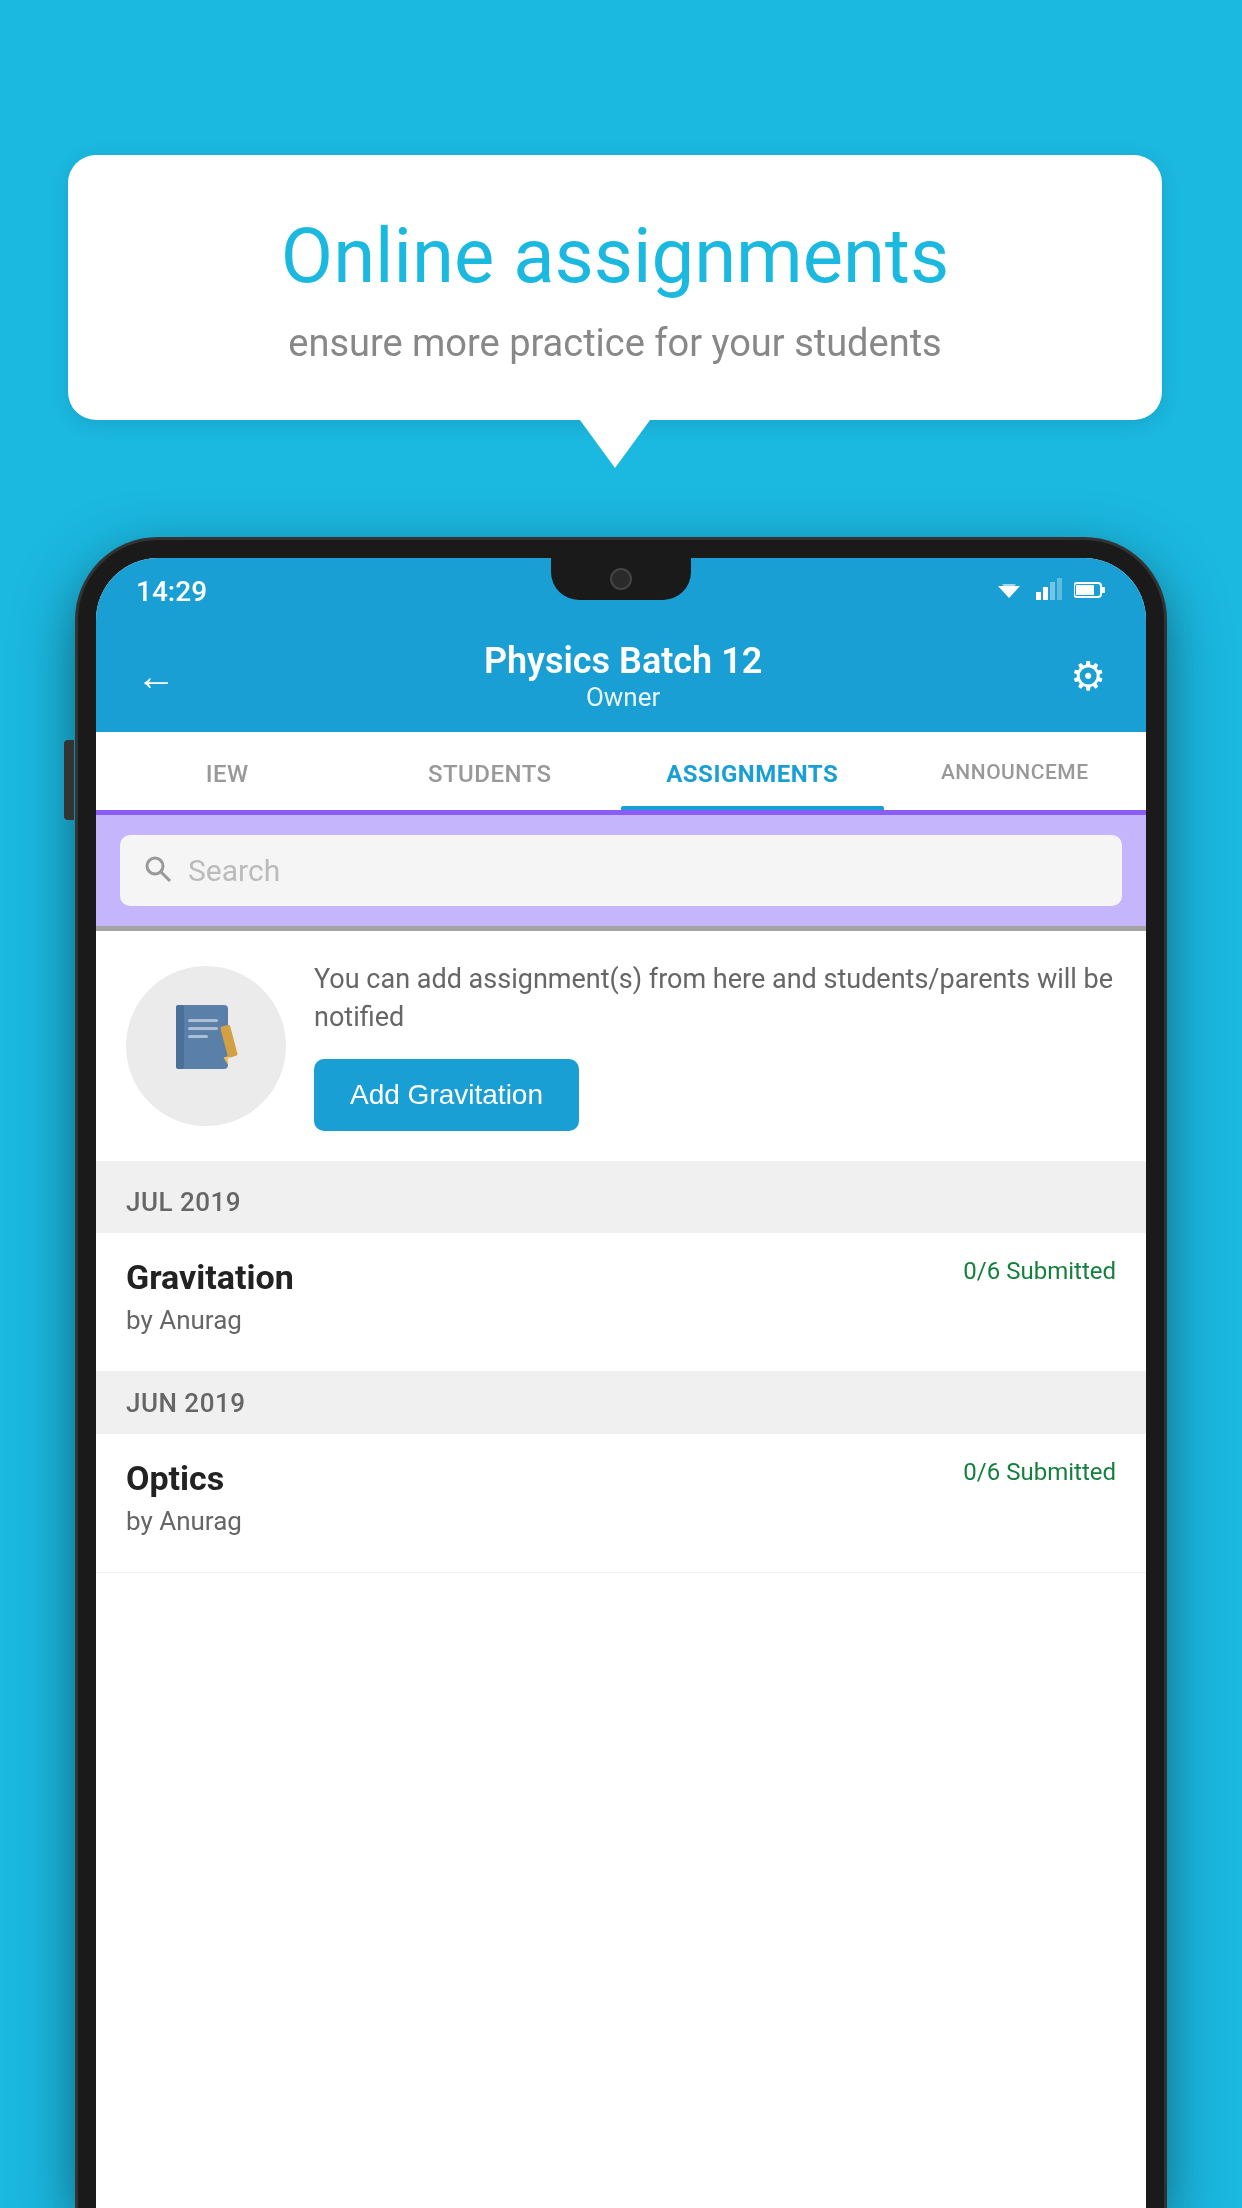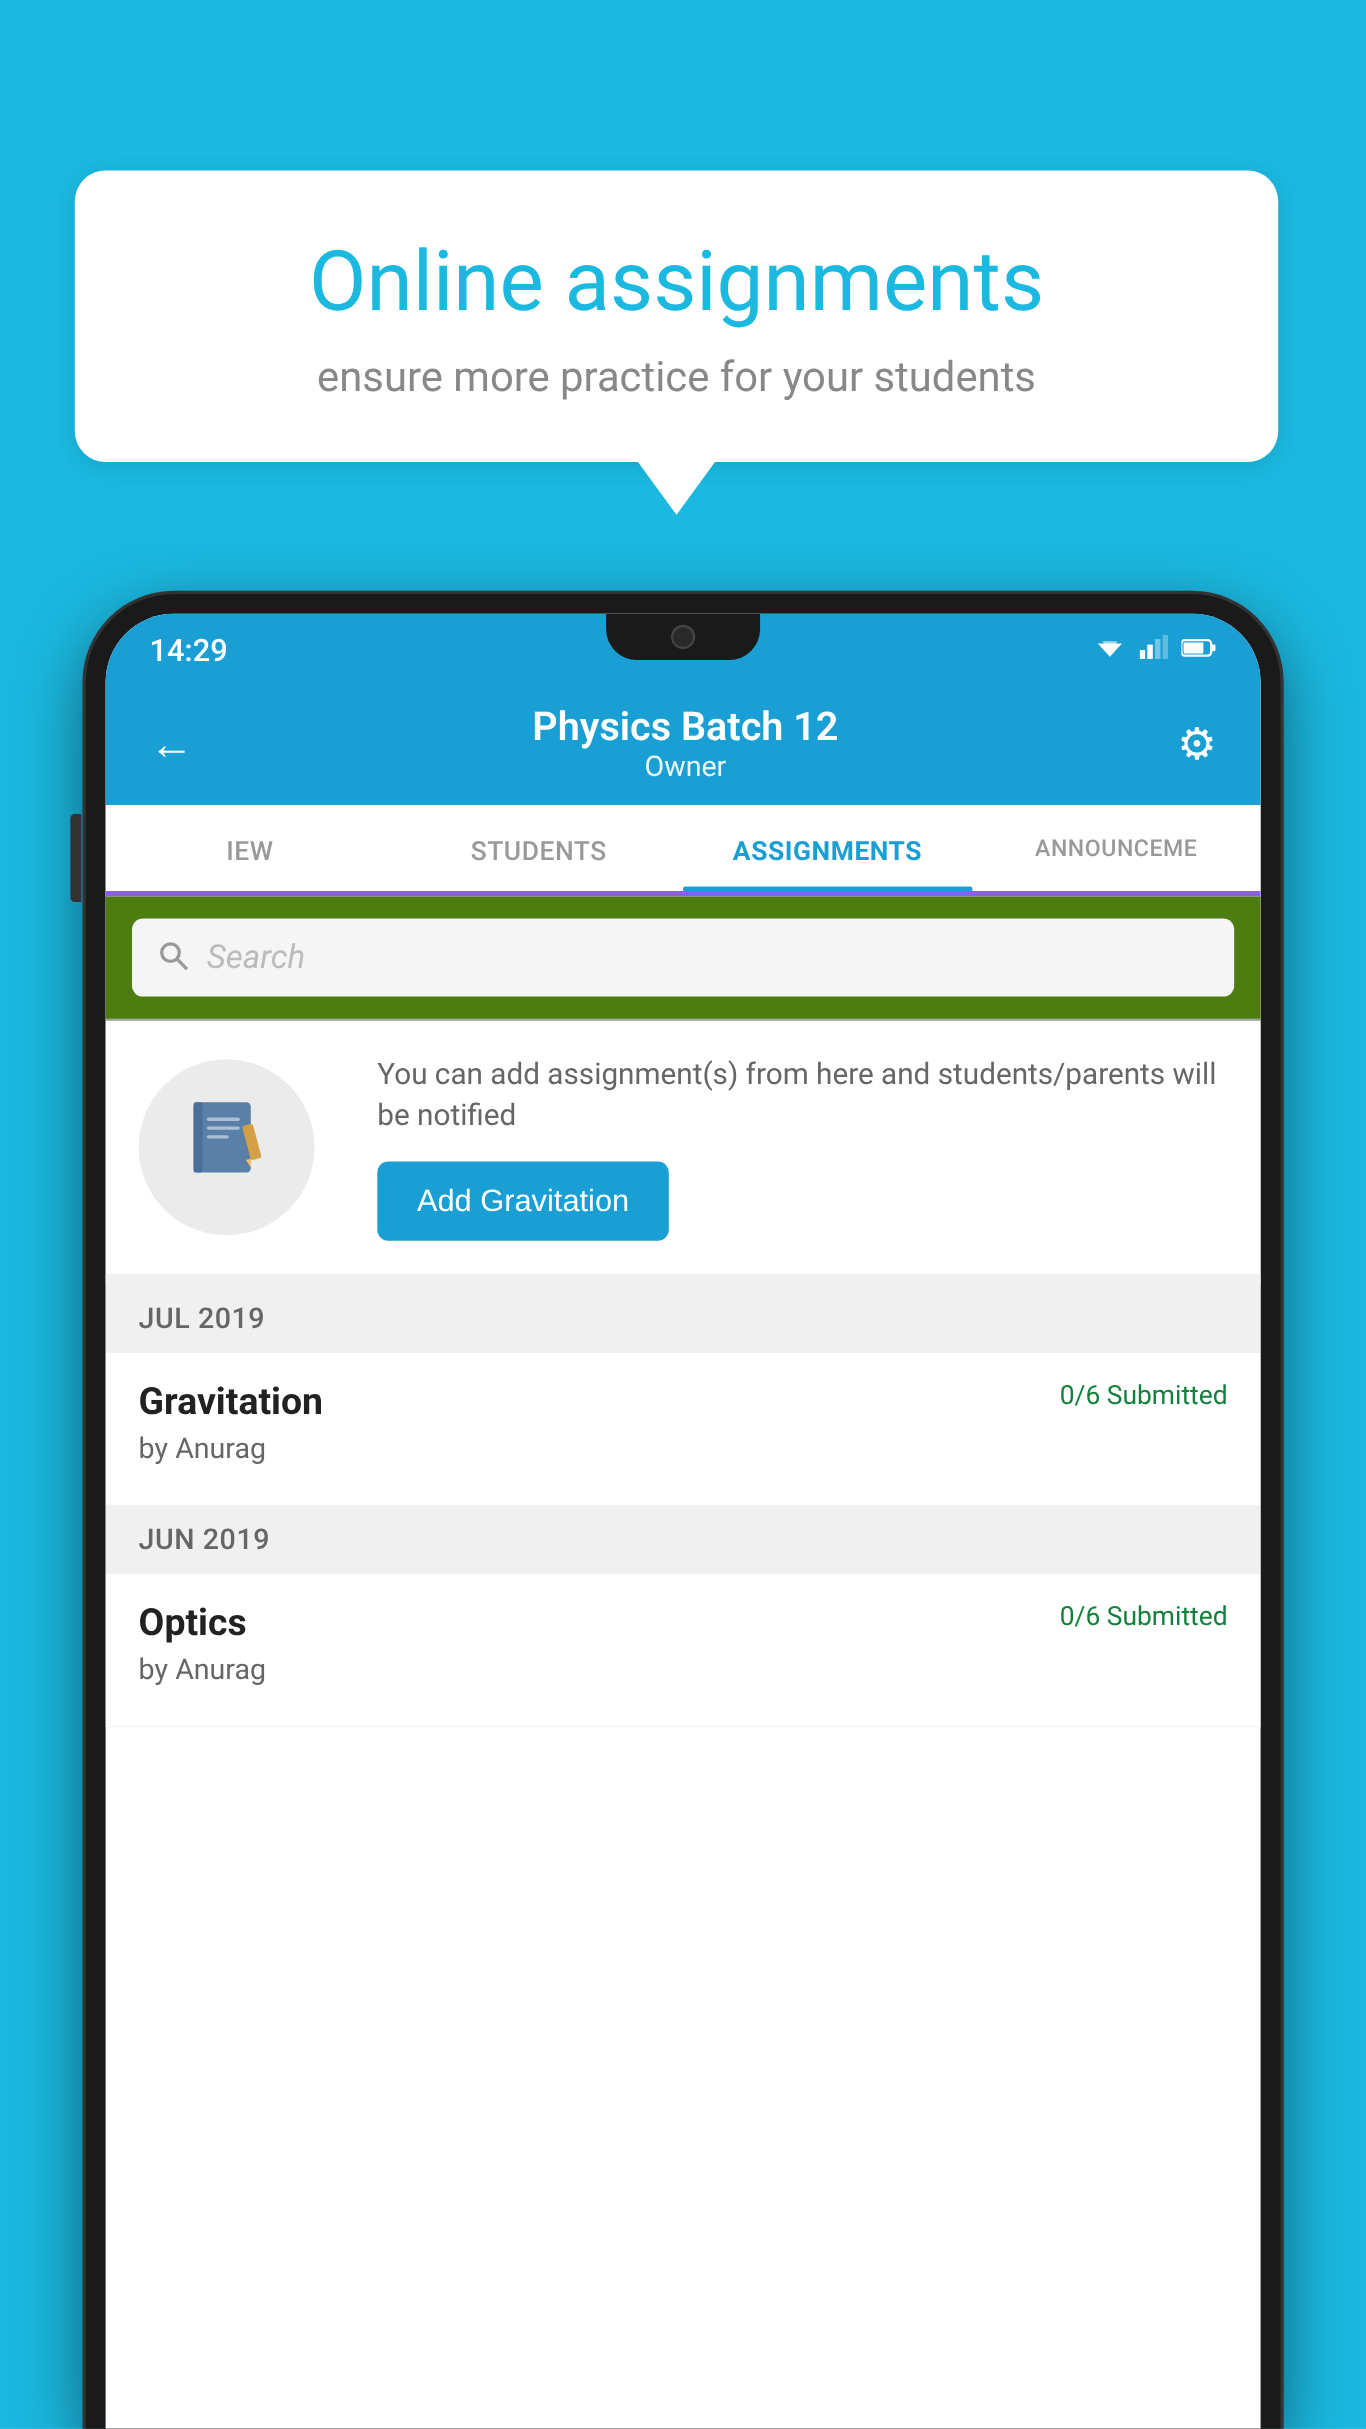--- a/index.html
+++ b/index.html
@@ -213,23 +213,22 @@
       left: 0;
       right: 0;
       height: 4px;
       background: #1a9fd4;
       border-radius: 2px 2px 0 0;
     }
 
     
     .search-container {
       padding: 20px 24px;
-      background: #4d7c0f;
-      border-bottom: 2px solid #a3a3a3;
-      font-style: italic;
+      background: #c4b5fd;
+      border-bottom: 5px solid #a3a3a3;
     }
 
     .search-bar {
       background: #f5f5f5;
       border-radius: 10px;
       display: flex;
       align-items: center;
       padding: 18px 24px;
       gap: 16px;
     }
@@ -259,21 +258,20 @@
       justify-content: center;
       flex-shrink: 0;
     }
 
     .notebook-icon {
       font-size: 70px;
     }
 
     .promo-content {
       flex: 1;
-      margin-left: 29px;
     }
 
     .promo-text {
       font-size: 27px;
       color: #666;
       line-height: 1.4;
       margin-bottom: 22px;
     }
 
     .add-assignment-btn {

